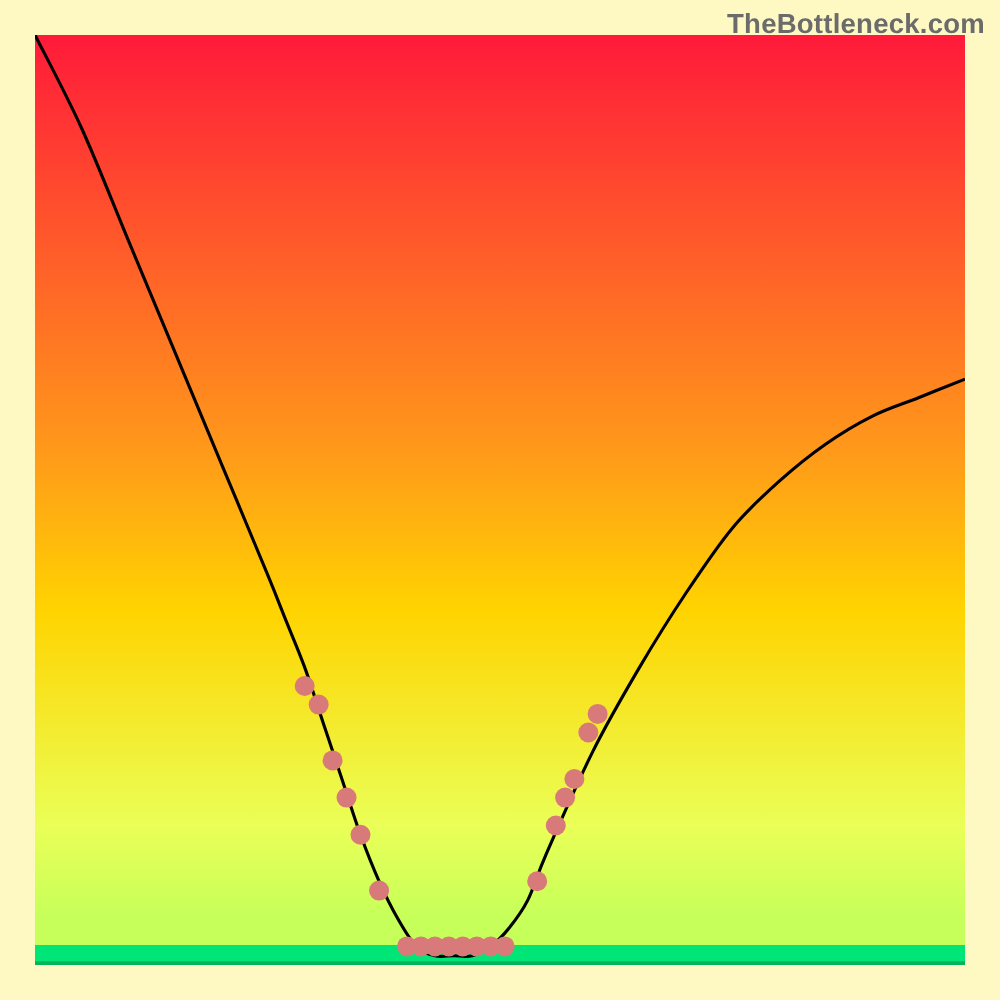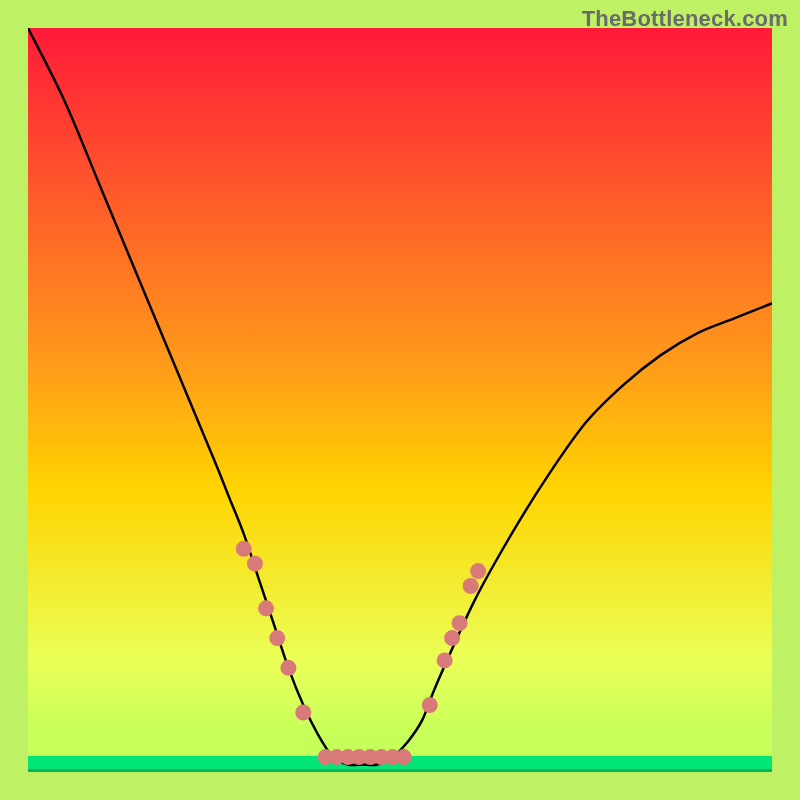--- a/index.html
+++ b/index.html
@@ -8,21 +8,21 @@
     width: 800px;
     height: 800px;
     overflow: hidden;
     background: #000;
     font-family: Arial, Helvetica, sans-serif;
   }
   .frame {
     position: relative;
     width: 800px;
     height: 800px;
-    background: #bef264;
+    background: #fef9c3;
   }
   .plot {
     position: absolute;
     left: 28px;
     top: 28px;
     width: 744px;
     height: 744px;
     
   }
   .watermark {

